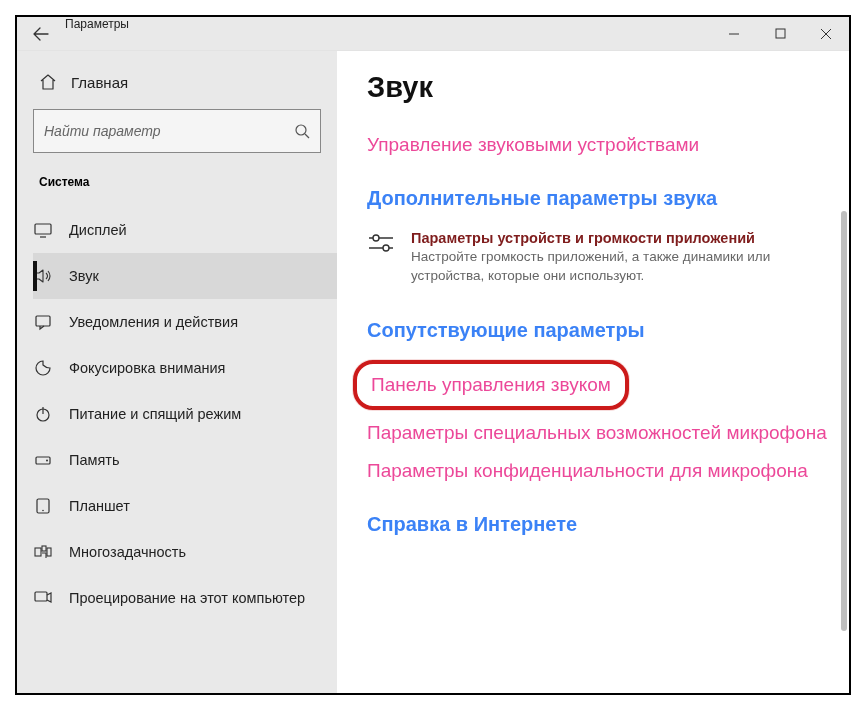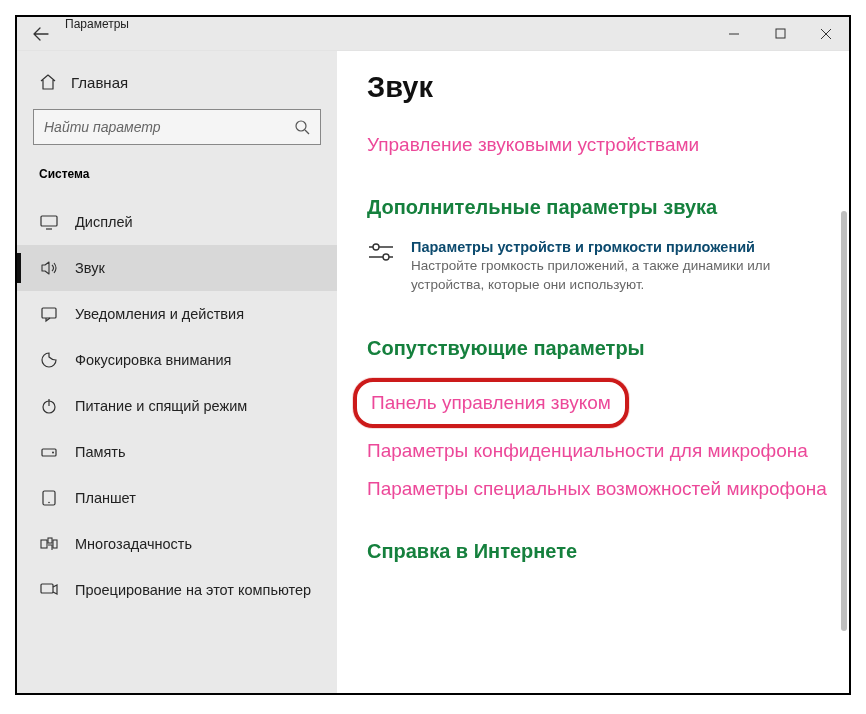--- a/index.html
+++ b/index.html
@@ -69,21 +69,21 @@
     gap: 14px;
     padding: 8px 0 8px 22px;
     cursor: pointer;
   }
   .home-row .icon { width: 18px; display:flex; align-items:center; justify-content:center;}
   .home-row .label { font-size: 15px; color: #222; }
   .search-wrap { padding: 10px 16px 14px 16px; }
   .search-box {
     border: 1px solid #888;
     background: #f5f5f5;
-    height: 36px;
+    height: 44px;
     display: flex;
     align-items: center;
     padding: 0 10px;
   }
   .search-box input {
     flex: 1;
     border: none;
     background: transparent;
     outline: none;
     font-size: 14px;
@@ -96,23 +96,23 @@
     font-weight: 700;
     font-size: 12px;
     padding: 8px 0 18px 22px;
     color: #000;
   }
   .nav-item {
     display: flex;
     align-items: center;
     gap: 16px;
     height: 46px;
-    padding-left: 22px;
-    cursor: pointer;
-    position: relative;
+    cursor: pointer;
+    position: relative;
+    margin-left: 16px;
   }
   .nav-item .icon { width: 20px; display:flex; align-items:center; justify-content:center; color:#333;}
   .nav-item .label { font-size: 14.5px; color: #222; }
   .nav-item.active {
     background: #d8d8d8;
   }
   .nav-item.active::before {
     content: '';
     position: absolute;
     left: 0;
@@ -137,32 +137,32 @@
   .link-row {
     font-size: 19px;
     color: #ec4899;
     padding: 8px 0;
     cursor: pointer;
     display: block;
   }
   .section-h {
     font-size: 20px;
     font-weight: 600;
-    color: #15803d;
-    margin-top: 32px;
+    color: #3b82f6;
+    margin-top: 23px;
     margin-bottom: 16px;
   }
   .adv-row {
     display: flex;
     gap: 16px;
     padding: 4px 0 10px 0;
     cursor: pointer;
   }
   .adv-icon { width: 30px; padding-top:2px; color:#333;}
-  .adv-text .adv-title { font-size: 14.5px; font-weight: 600; color: #0c4a6e; }
+  .adv-text .adv-title { font-size: 14.5px; font-weight: 600; color: #7f1d1d; }
   .adv-text .adv-desc { font-size: 13.5px; color: #666; line-height: 1.4; padding-right: 40px; margin-top: 2px;}
   .highlight-box {
     display: inline-block;
     border: 4px solid #cc1a1a;
     border-radius: 20px;
     padding: 10px 14px;
     margin: 2px 0 4px -14px;
     box-shadow: 0 0 0 1px rgba(204,26,26,0.15);
   }
   .highlight-box .link-row { padding: 0; }
@@ -355,22 +355,22 @@
         </div>
       </div>
 
       <div class="section-h">Сопутствующие параметры</div>
 
 
       <div class="highlight-box">
         <span class="link-row">Панель управления звуком</span>
       </div>
 
+      <span class="link-row">Параметры специальных возможностей микрофона</span>
       <span class="link-row">Параметры конфиденциальности для микрофона</span>
-      <span class="link-row">Параметры специальных возможностей микрофона</span>
 
       <div class="section-h">Справка в Интернете</div>
 
       <div class="scrollbar-track">
         <div class="scrollbar-thumb"></div>
       </div>
     </div>
   </div>
 </div>
 

